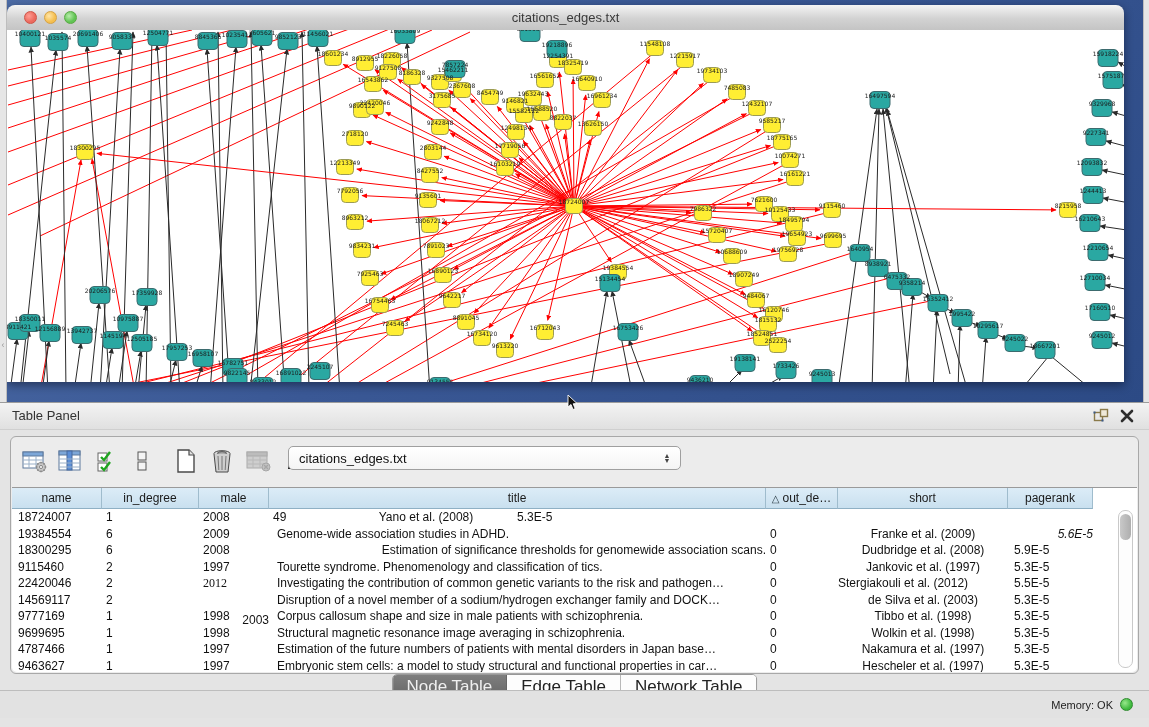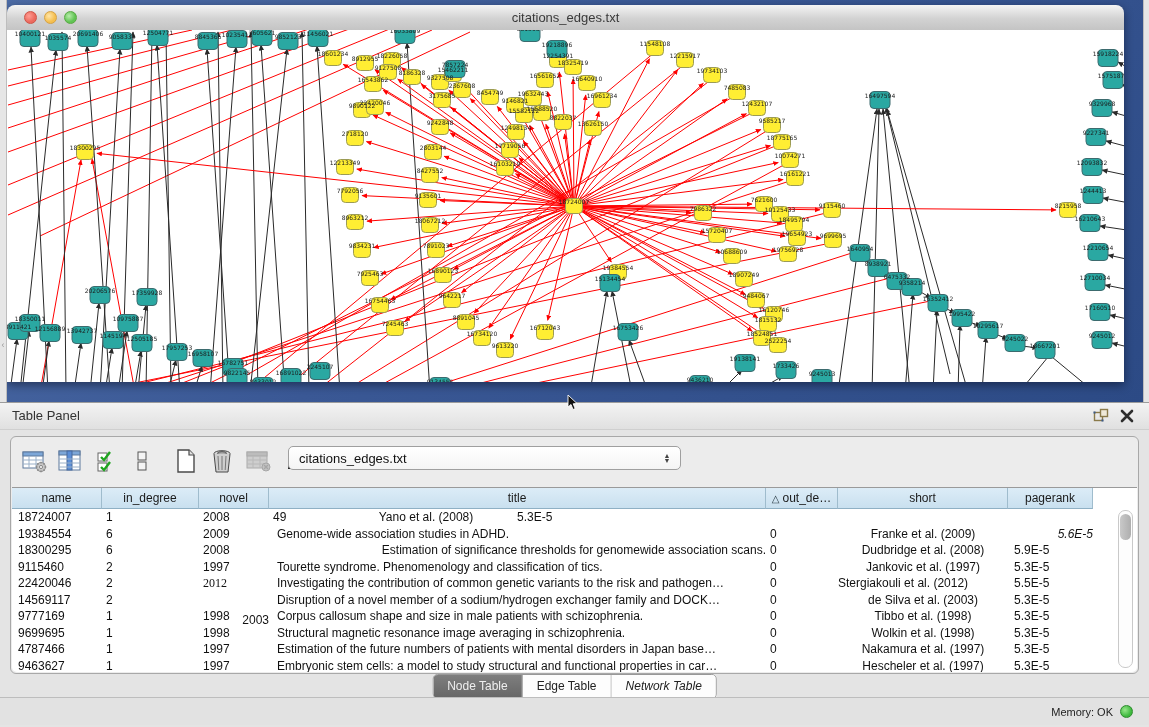--- a/index.html
+++ b/index.html
@@ -82,26 +82,26 @@
     position:absolute;right:4px;top:22px;bottom:4px;width:15px;
     background:#fdfdfd;border:1px solid #c9c9c9;border-radius:7px;box-sizing:border-box;
   }
   .vthumb{position:absolute;left:1px;right:1px;top:3px;height:26px;background:linear-gradient(90deg,#c9c9c9,#aeaeae);border-radius:6px;}
   
   .tabs{
     position:absolute;left:50%;transform:translateX(-50%);top:272px;height:23px;display:flex;
     border:1px solid #989898;border-radius:5px;overflow:hidden;background:#fdfdfd;
     box-shadow:0 1px 0 rgba(255,255,255,.7);
   }
-  .tab{height:23px;line-height:23px;padding:0 14px;font-size:12px;color:#222;border-right:1px solid #b5b5b5;background:#fdfdfd;}
-  .tab:last-child{border-right:none;font-style:italic;}
+  .tab{height:23px;line-height:23px;padding:0 14px;font-size:17px;color:#222;border-right:1px solid #b5b5b5;background:#fdfdfd;}
+  .tab:last-child{border-right:none;}
   .tab.sel{background:linear-gradient(#7e7e7e,#666666);color:#efefef;border-right:1px solid #5d5d5d;}
   
   .statusbar{
-    position:absolute;left:0;bottom:2px;width:1149px;height:27px;background:#e2e2e2;border-top:1px solid #bdbdbd;
+    position:absolute;left:0;bottom:9px;width:1149px;height:27px;background:#e2e2e2;border-top:1px solid #bdbdbd;
     display:flex;align-items:center;justify-content:flex-end;
   }
   .mem-label{font-size:11px;color:#222;margin-right:7px;}
   .mem-dot{width:13px;height:13px;border-radius:50%;margin-right:16px;
     background:radial-gradient(circle at 4px 4px,#97e78b,#3db83d 65%);border:1px solid #2e8b2e;box-sizing:border-box;}
   
   .cursor{position:absolute;left:567px;top:394px;width:13px;height:17px;z-index:50;}
 </style>
 </head>
 <body>
@@ -668,21 +668,21 @@
       <div class="arrows">
           <span>▲</span>
           <span>▼</span>
         </div>
     </div>
 
     <div class="tbl">
       <div class="thead" id="thead">
           <div class="th" style="width: 90px;">name</div>
           <div class="th" style="width: 97px;">in_degree</div>
-          <div class="th" style="width: 70px;">novel</div>
+          <div class="th" style="width: 70px;">male</div>
           <div class="th" style="width: 497px;">title</div>
           <div class="th" style="width: 72px;"><span class="sort">△</span>out_de…</div>
           <div class="th" style="width: 170px;">short</div>
           <div class="th" style="width: 85px;">pagerank</div>
         </div>
       <div id="tbody">
           <div class="trow">
             <div class="td" style="width: 90px; text-align: left; padding-left: 6px;">18724007</div>
             <div class="td" style="width: 97px; text-align: left; padding-left: 4px;">1</div>
             <div class="td" style="width: 70px; text-align: left; padding-left: 4px;">2008</div>

